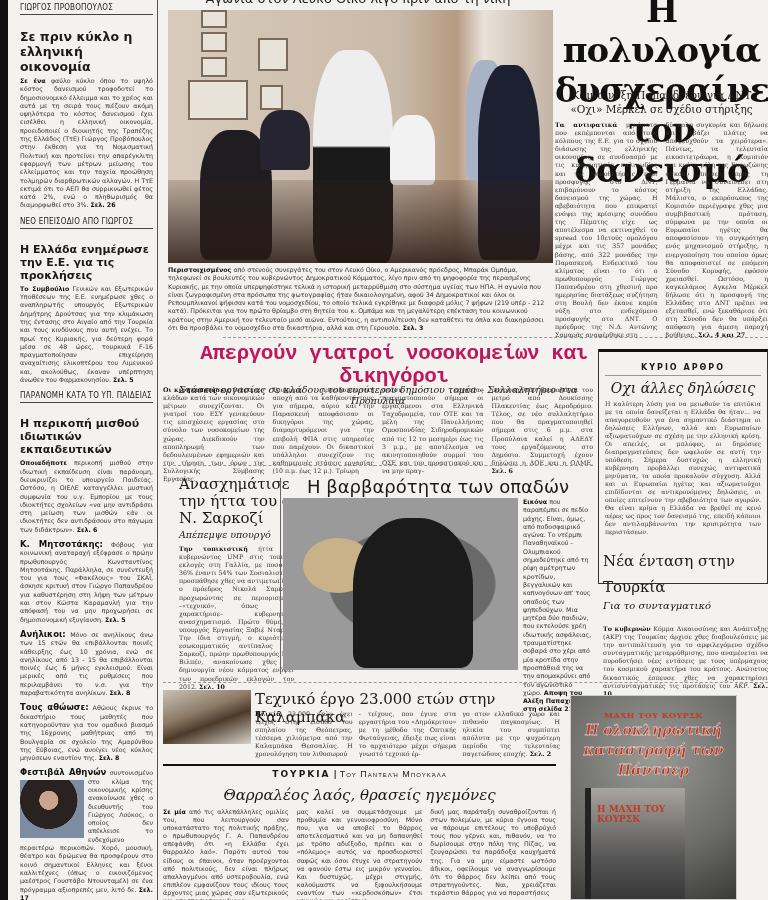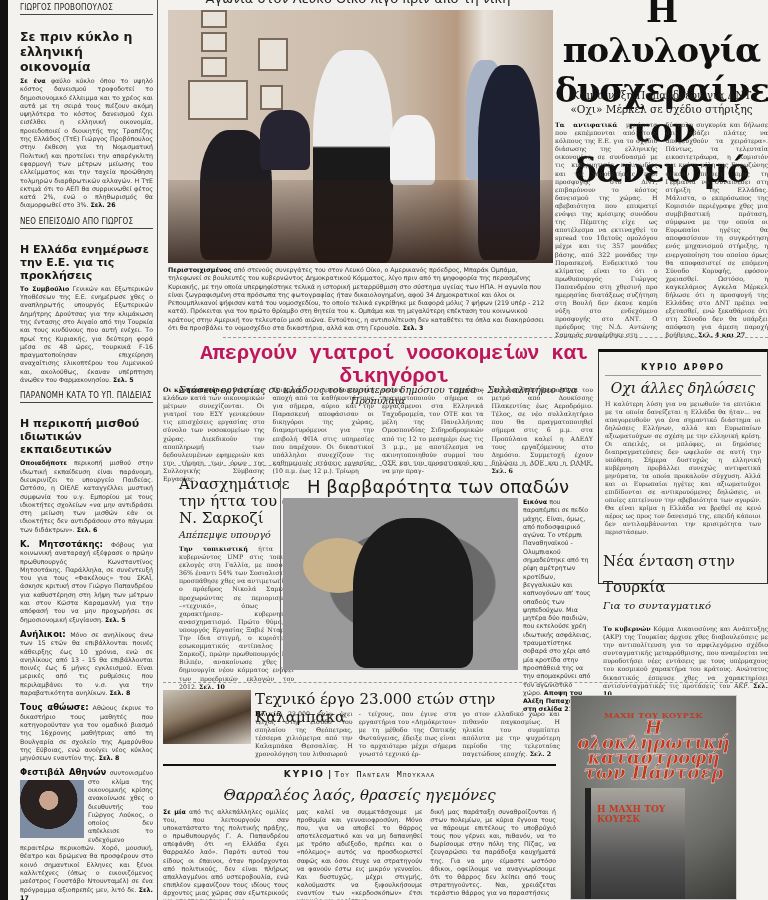--- a/index.html
+++ b/index.html
@@ -43,27 +43,27 @@
   .vline { position: absolute; border-left: 1px solid #666; }
   .fans-title { position: absolute; left: 120px; top: 476px; width: 310px; text-align: center; font-size: 18px; }
   .fans-photo { position: absolute; left: 120px; top: 498px; width: 235px; height: 172px; background: radial-gradient(ellipse at 55% 50%, #303030 0 30%, #6a6a6a 31% 45%, #9a9a9a 46% 100%); overflow:hidden; }
   .fans-caption { position: absolute; left: 360px; top: 498px; width: 70px; font-size: 6.3px; line-height: 8.3px; color: #333; }
   .cave { position: absolute; left: 0; top: 690px; width: 88px; height: 54px; background: linear-gradient(160deg,#c9c2b6 0%,#8c7a66 40%,#4a3a2a 60%,#d8d2c8 100%); }
   .cave-head { position: absolute; left: 92px; top: 690px; width: 305px; font-family: "DejaVu Serif", serif; font-size: 15px; }
   .cave-body { position: absolute; left: 92px; top: 710px; width: 305px; display: flex; gap: 6px; }
   .comment-bar { position: absolute; left: 0; top: 764px; width: 393px; border-top: 2px solid #111; text-align: center; padding-top: 3px; font-size: 9px; }
   .comment-bar .k { font-weight: bold; letter-spacing: 2px; }
   .comment-bar .sep { margin: 0 3px; font-weight: bold; }
-  .comment-bar .a { font-family: Liberation Mono, monospace; font-variant: small-caps; letter-spacing: 1px; text-align: center; }
+  .comment-bar .a { font-family: Liberation Sans, sans-serif; font-variant: small-caps; letter-spacing: 1px; text-align: center; }
   .comment-head { position: absolute; left: 0; top: 786px; width: 393px; text-align: center; font-family: "DejaVu Serif", serif; font-style: italic; font-size: 15px; }
   .comment-body { position: absolute; left: 0; top: 808px; width: 393px; display: flex; gap: 8px; }
   .comment-body .col { font-family: "DejaVu Sans", sans-serif; }
   .ad { position: absolute; left: 407px; top: 695px; width: 167px; height: 205px; background: radial-gradient(circle at 50% 30%, #9a9a96 0%, #6a6a66 60%, #3a3a38 100%); overflow: hidden; border: 1px solid #ccc; }
   .ad-t1 { color: #c23a20; font-family: "DejaVu Serif", serif; font-weight: bold; font-size: 8px; text-align: center; margin-top: 14px; letter-spacing: .5px; }
-  .ad-t2 { color: #c23a20; font-family: "DejaVu Serif", serif; font-weight: bold; font-style: italic; font-size: 18px; line-height: 15px; text-align: center; -webkit-text-stroke: .3px #fff; }
+  .ad-t2 { color: #c23a20; font-family: "DejaVu Serif", serif; font-weight: bold; font-style: italic; font-size: 14px; line-height: 20px; text-align: center; -webkit-text-stroke: .3px #fff; }
   .ad-book { position: absolute; left: 14px; top: 92px; width: 100px; height: 118px; background: linear-gradient(180deg,#a8a49e 0%,#555 60%,#333 100%); border-left: 6px solid #222; }
   .ad-book-t { color: #c23a20; font-family: "DejaVu Serif", serif; font-weight: bold; font-size: 9px; padding: 16px 0 0 6px; line-height: 10px; }
 </style>
 </head>
 <body>
 
 <div class="edge"></div>
 
 <div class="page">
 
@@ -162,21 +162,21 @@
 
     <div class="cave"></div>
     <div class="cave-head">Τεχνικό έργο 23.000 ετών στην Καλαμπάκα</div>
     <div class="cave-body">
       <p class="col"><span class="lead">Ηλικία</span> <span>23.000 ετών έχει τείχος στην είσοδο του σπηλαίου της Θεόπετρας, τέσσερα χιλιόμετρα από την Καλαμπάκα Θεσσαλίας. Η χρονολόγηση του λιθοσωρού</span></p>
       <p class="col">- τείχους, που έγινε στα εργαστήρια του «Δημόκριτου» με τη μέθοδο της Οπτικής Φωταύγειας, έδειξε πως είναι το αρχαιότερο μέχρι σήμερα γνωστό τεχνικό έρ-</p>
       <p class="col"><span>γο στον ελλαδικό χώρο και πιθανόν παγκοσμίως. Η ηλικία του συμπίπτει απόλυτα με την ψυχρότερη περίοδο της τελευταίας παγετώδους εποχής.</span> <span class="ref">Σελ. 2</span></p>
     </div>
 
     <div class="comment-bar">
-      <span class="k">ΚΥΡΙΟ</span><span class="sep">|</span><span class="a">Του Παντελή Μπουκάλα</span>
+      <span class="k">ΤΟΥΡΚΙΑ</span><span class="sep">|</span><span class="a">Του Παντελή Μπουκάλα</span>
     </div>
     <div class="comment-head">Θαρραλέος λαός, θρασείς ηγεμόνες</div>
     <div class="comment-body">
       <p class="col"><span class="lead">Σε μία</span> <span>από τις αλλεπάλληλες ομιλίες του, που λειτουργούν σαν υποκατάστατο της πολιτικής πράξης, ο πρωθυπουργός Γ. Α. Παπανδρέου απεφάνθη ότι «η Ελλάδα έχει θαρραλέο λαό». Παρότι αυτού του είδους οι έπαινοι, όταν προέρχονται από πολιτικούς, δεν είναι πλήρως απαλλαγμένοι από υστεροβουλία, ενώ επιπλέον εμφανίζουν τους ιδίους τους άρχοντες μιας χώρας σαν εξωτερικούς και αποστασιοποιημένους</span></p>
       <p class="col">μας καλεί να συμμετάσχουμε με προθυμία και γενναιοφροσύνη. Μόνο που, για να αποβεί το θάρρος αποτελεσματικό και να μη δαπανηθεί με τρόπο αδιέξοδο, πρέπει και ο «πόλεμος» αυτός να προσδιοριστεί σαφώς και όσοι έτυχε να στρατηγούν να φανούν έστω εις μικρόν γενναίοι. Και δυστυχώς, μέχρι στιγμής, καλούμαστε να ξιφουλκήσουμε εναντίον των «κερδοσκόπων» έτσι γενικώς και αορίστως</p>
       <p class="col">δική μας παράταξη συναθροίζονται ή στων πολεμίων, με κύρια έγνοια τους να πάρουμε επιτέλους το υποβρύχιό τους που γέρνει και, πιθανόν, να το δωρίσουμε στην πόλη της Πίζας, να ζευγαρώσει τα παράδοξα καυχήματά της. Για να μην είμαστε ωστόσο άδικοι, οφείλουμε να αναγνωρίσουμε ότι το θάρρος δεν λείπει από τους στρατηγούντες. Ναι, χρειάζεται τεράστιο θάρρος για να παραστήσεις</p>
     </div>
 
     <div class="ad">
       <div class="ad-t1">ΜΑΧΗ ΤΟΥ ΚΟΥΡΣΚ</div>

